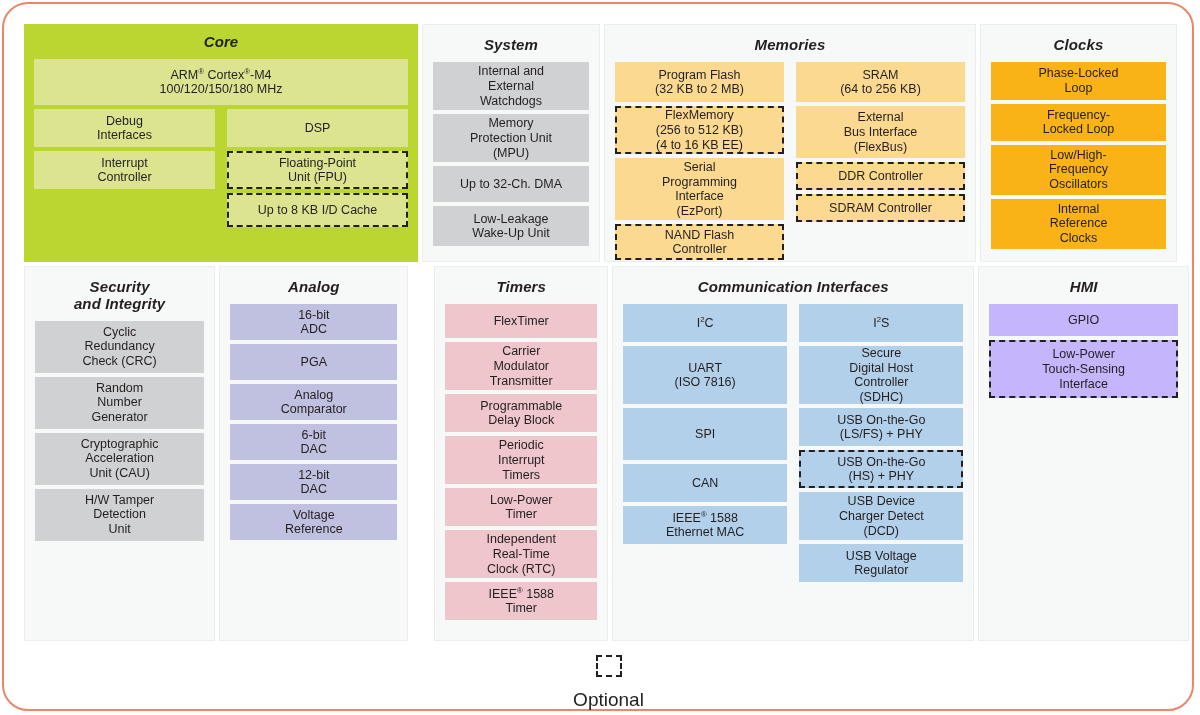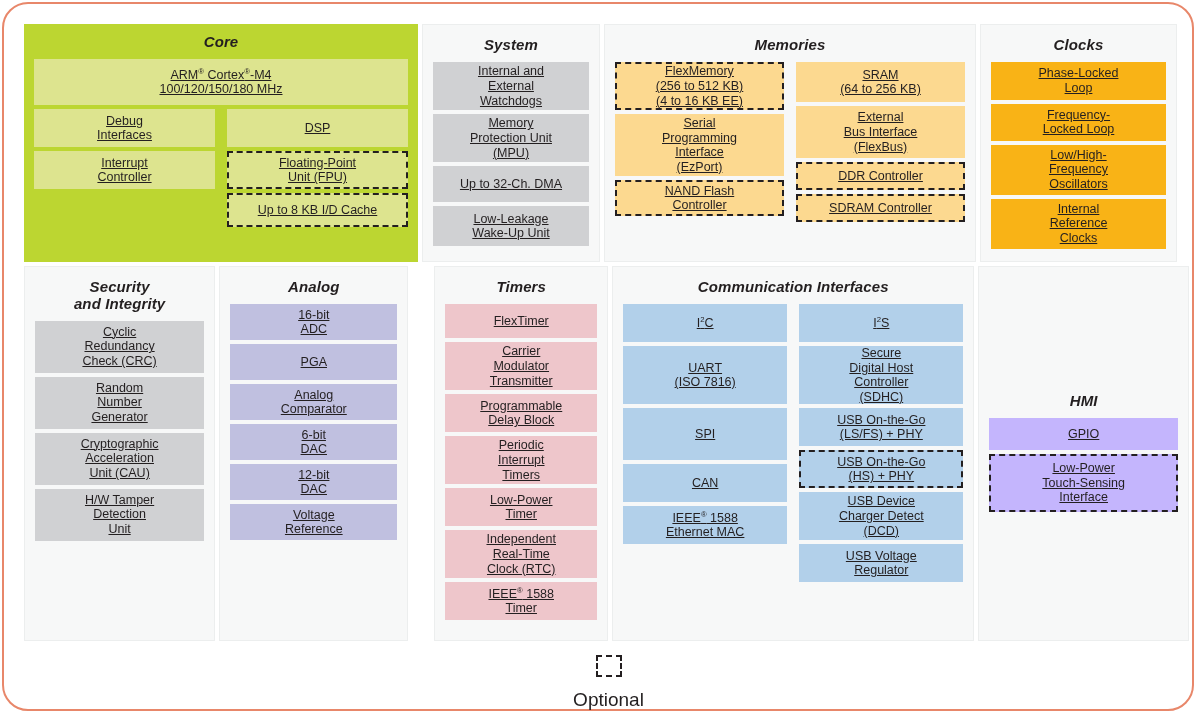--- a/index.html
+++ b/index.html
@@ -53,33 +53,32 @@
 
   
   .w-core{width:394px;}
   .w-sys{width:178px;}
   .w-mem{width:372px;}
   .w-clk{width:197px;}
   .w-sec{width:196px;}
   .w-ana{width:194px;}
   .w-tim{width:178px;margin-left:22px;}
   .w-com{width:372px;}
-  .w-hmi{width:216px;justify-content:center;}
+  .w-hmi{width:216px;}
 
   
   .blk{
     box-sizing:border-box;
     display:flex;align-items:center;justify-content:center;
     text-align:center;
     font-size:12.5px;
     line-height:1.17;
     color:#231f20;
     padding:4px 4px;
     margin-bottom:4px;
-    text-decoration:underline;
   }
   .blk.opt{
     border:2px dashed #231f20;
   }
   .cols{display:flex;gap:12px;}
   .col{flex:1;display:flex;flex-direction:column;}
 
   
   .c-core  {background:#dde48f;}
   .c-gray  {background:#d0d1d3;}
@@ -155,20 +154,23 @@
         <div class="blk c-gray" style="height:36px">Up to 32-Ch. DMA</div>
         <div class="blk c-gray" style="height:40px">
           <span>Low-Leakage<br>Wake-Up Unit</span>
         </div>
       </div>
 
       <div class="panel w-mem">
         <div class="ptitle">Memories</div>
         <div class="cols">
           <div class="col">
+            <div class="blk c-orange" style="height:40px">
+              <span>Program Flash<br>(32 KB to 2 MB)</span>
+            </div>
             <div class="blk c-orange opt" style="height:48px">
               <span>FlexMemory<br>(256 to 512 KB)<br>(4 to 16 KB EE)</span>
             </div>
             <div class="blk c-orange" style="height:62px">
               <span>Serial<br>Programming<br>Interface<br>(EzPort)</span>
             </div>
             <div class="blk c-orange opt" style="height:36px">
               <span>NAND Flash<br>Controller</span>
             </div>
           </div>

